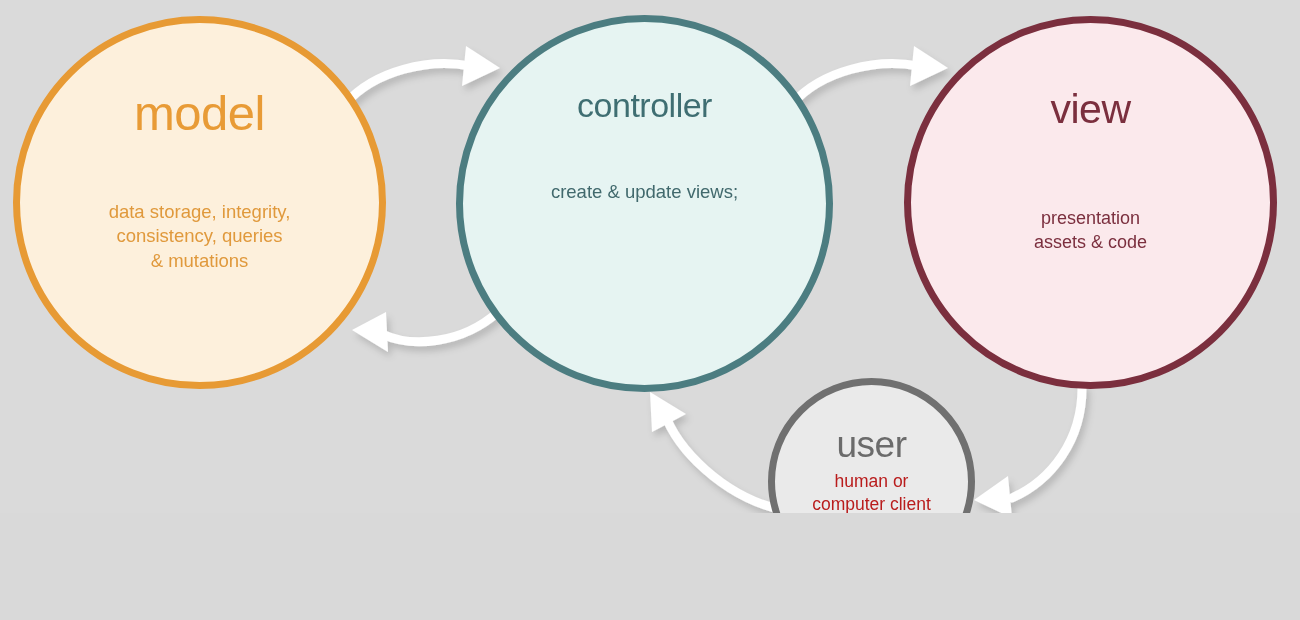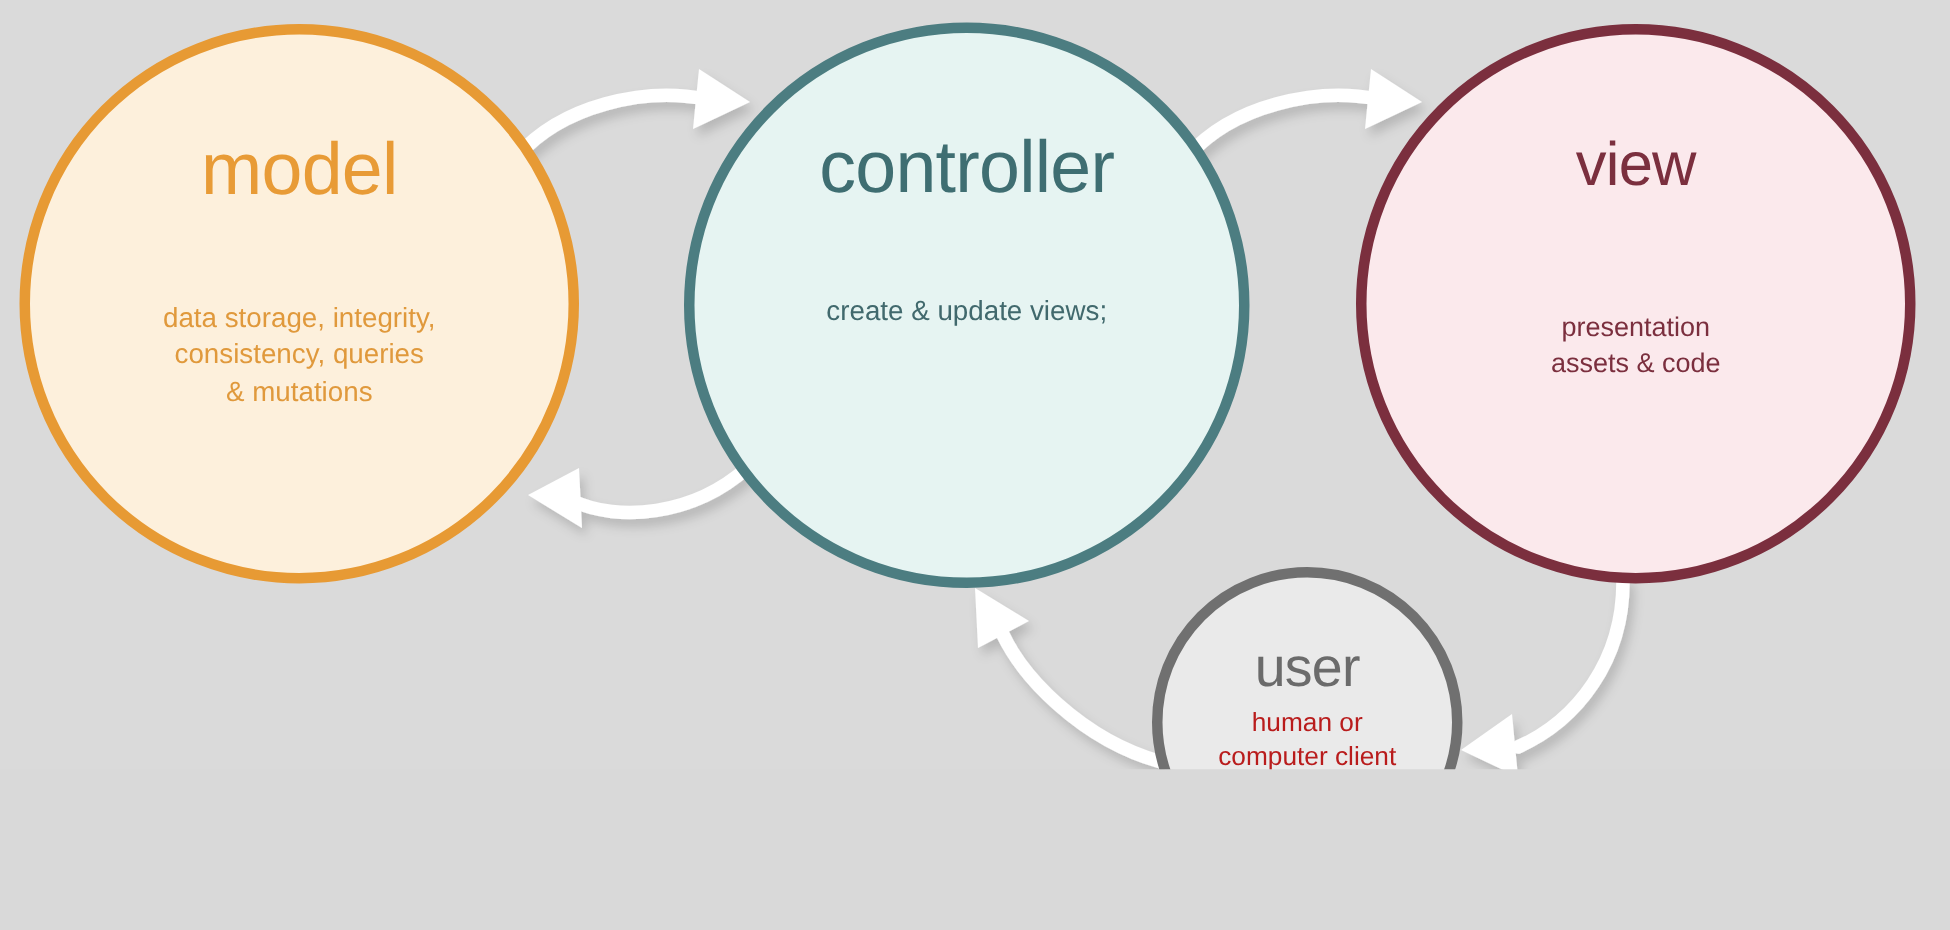--- a/index.html
+++ b/index.html
@@ -62,21 +62,21 @@
   }
 
   
   #node-controller {
     left: 456px; top: 15px;
     width: 377px; height: 377px;
     background: #e6f4f2;
     border: 7px solid #4c7d81;
   }
   #node-controller .node-title {
-    font-size: 49px;
+    font-size: 34px;
     color: #3f6e72;
     margin-top: 66px;
   }
   #node-controller .node-desc {
     font-size: 18.5px;
     color: #41696d;
     margin-top: 58px;
   }
 
   

